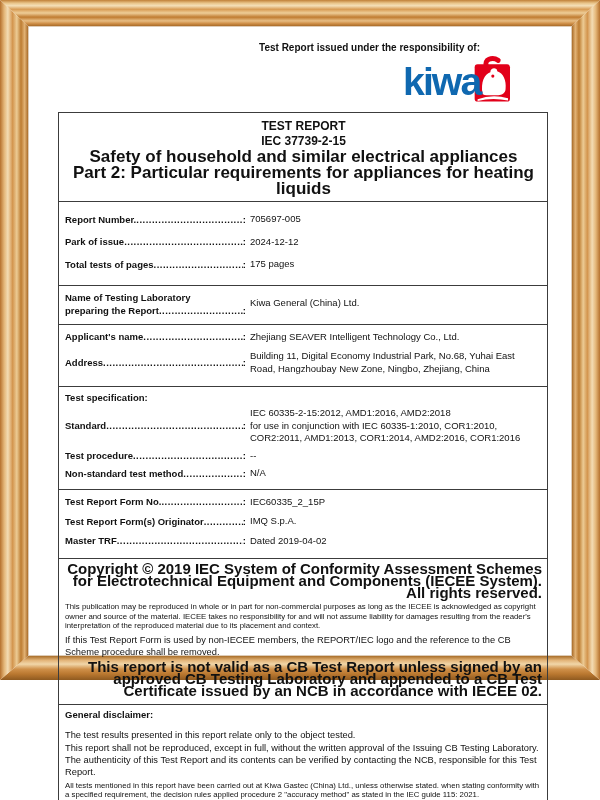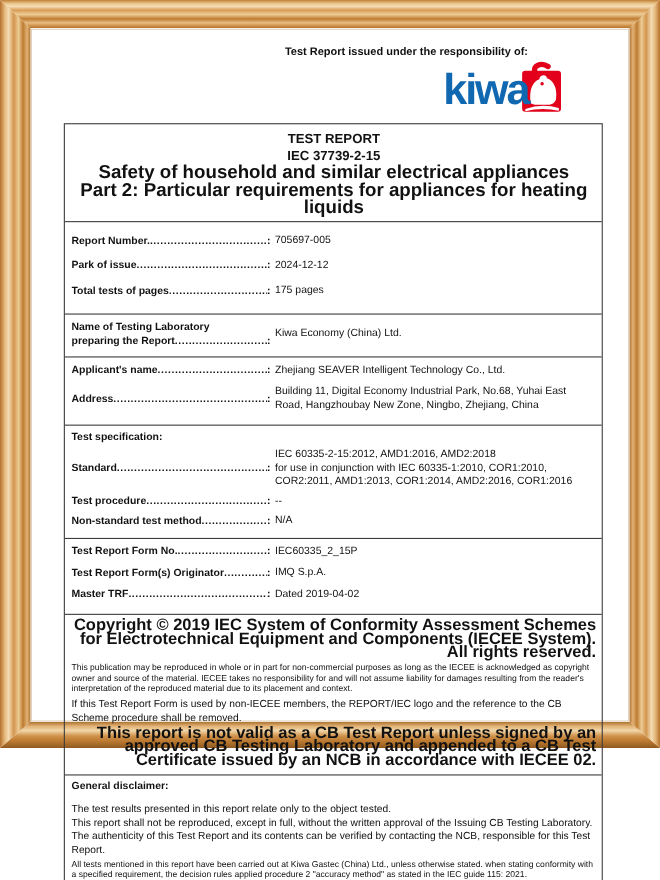--- a/index.html
+++ b/index.html
@@ -136,21 +136,21 @@
       <div class="sec sec-lab">
         <div class="frow">
           <span style="width:181px;flex:none;">
             <div class="lab-l1">Name of Testing Laboratory</div>
             <div class="lab-l2">
                 <span class="lt">preparing the Report</span>
                 <span class="dots">......................................................................................................</span>
                 <span class="colon">:</span>
               </div>
           </span>
-          <span class="valcol">Kiwa Economy (China) Ltd.</span>
+          <span class="valcol">Kiwa General (China) Ltd.</span>
         </div>
       </div>
 
       <div class="sec sec-app">
         <div class="frow">
           <span class="lblcol">
               <span class="lt">Applicant's name</span>
               <span class="dots">......................................................................................................</span>
               <span class="colon">:</span>
             </span>

